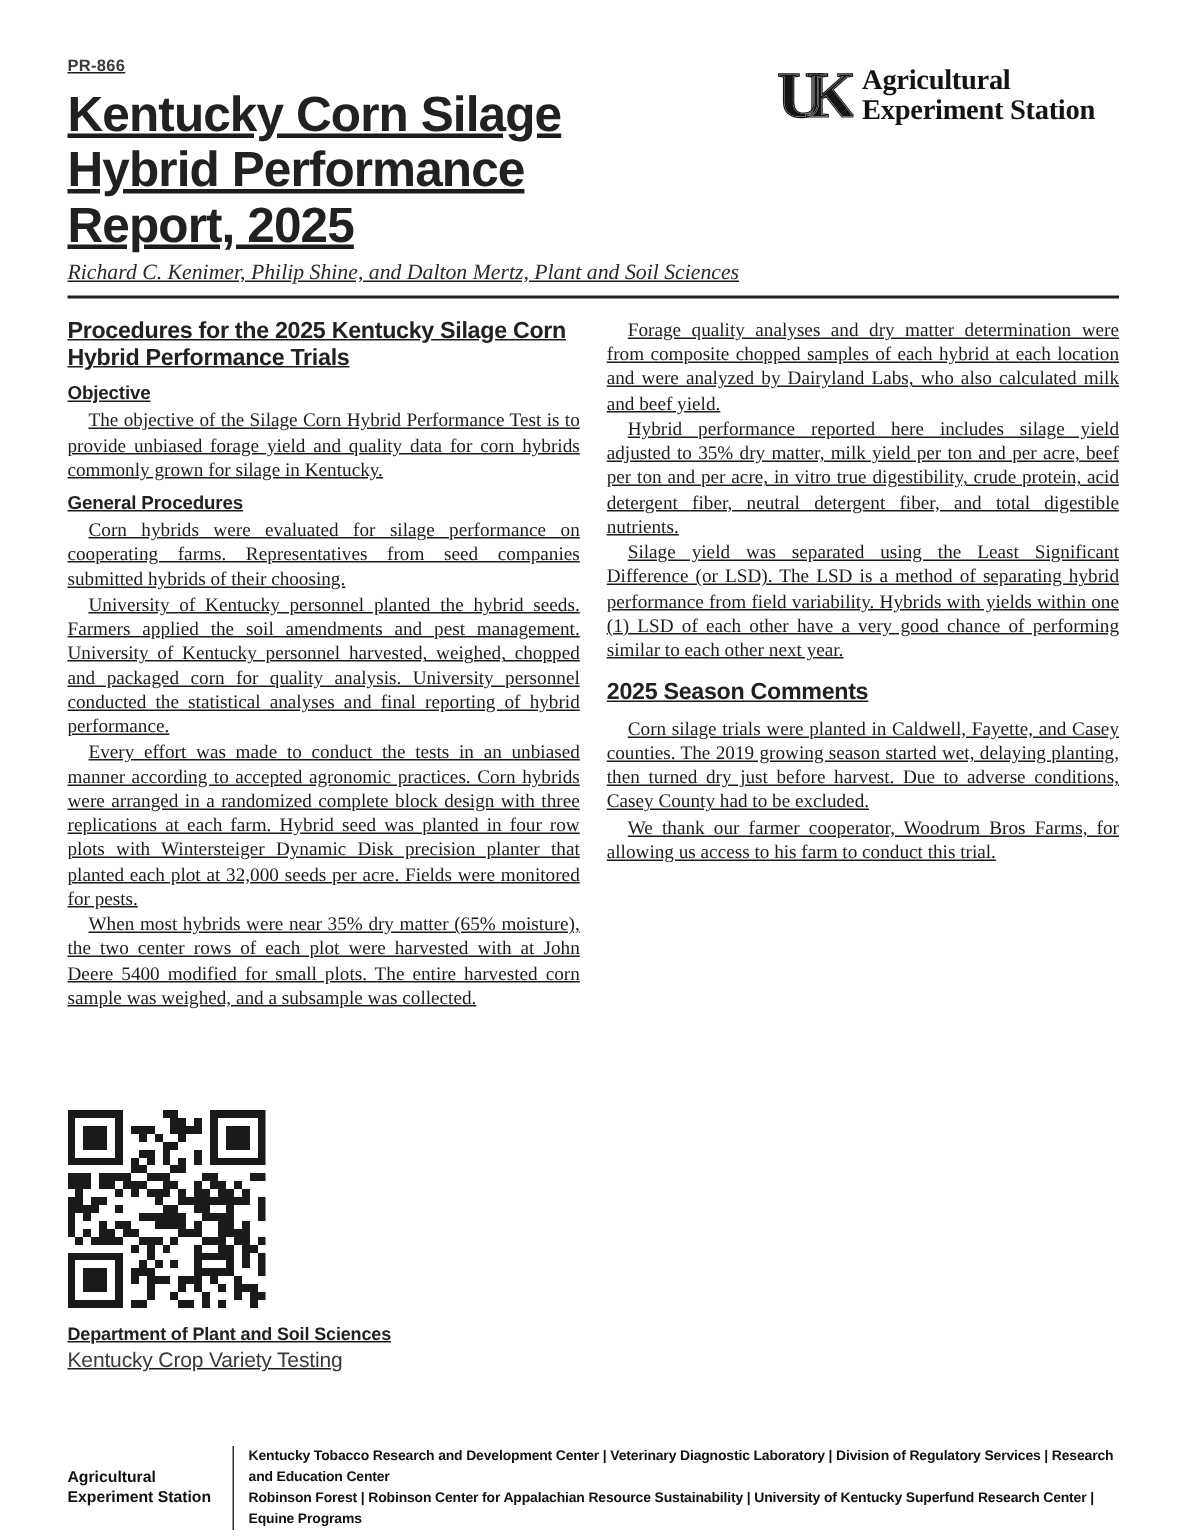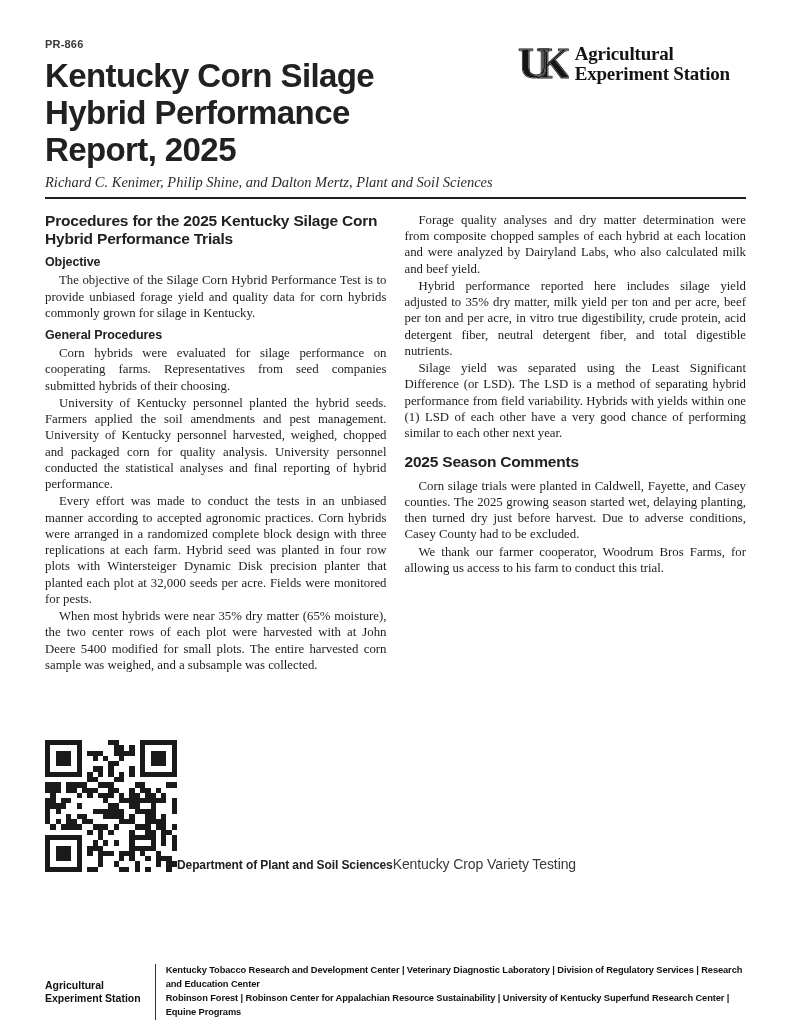--- a/index.html
+++ b/index.html
@@ -5,20 +5,21 @@
   * { margin: 0; padding: 0; box-sizing: border-box; }
   html, body { background: #ffffff; }
   body { font-family: "Liberation Serif", serif; color: #1e1c1d; }
   .page {
     position: relative;
     width: 791px; height: 1024px;
     margin: 0 auto;
     background: #ffffff;
     padding: 38px 45px 0 45px;
     overflow: hidden;
+    text-decoration: underline;
   }
 
   
   .report-number {
     font-family: "Liberation Sans", sans-serif;
     font-size: 11px; font-weight: 700; color: #3a3a3a;
     letter-spacing: 0.2px;
   }
   .masthead { position: relative; }
   .logo-block {
@@ -67,21 +68,21 @@
     font-size: 12.8px; line-height: 1.27;
     text-align: justify; text-indent: 14px;
     color: #1e1c1d;
     margin-bottom: 1px;
   }
   .season-heading { margin-top: 12px; }
 
   
   .qr-wrap {
     margin-top: 66px;
-    display: flex; flex-direction: row; align-items: flex-end;
+    display: flex; flex-direction: column; align-items: flex-start;
   }
   .qr-code { width: 132px; height: 132px; }
   .qr-code svg { width: 100%; height: 100%; fill: #1a1a1a; shape-rendering: crispEdges; }
   .qr-caption-bold {
     font-family: "Liberation Sans", sans-serif;
     font-weight: 700; font-size: 12px; color: #232022;
     margin-top: 10px; letter-spacing: -0.1px;
   }
   .qr-caption-sub {
     font-family: "Liberation Sans", sans-serif;
@@ -147,21 +148,21 @@
       <p>University of Kentucky personnel planted the hybrid seeds. Farmers applied the soil amendments and pest management. University of Kentucky personnel harvested, weighed, chopped and packaged corn for quality analysis. University personnel conducted the statistical analyses and final reporting of hybrid performance.</p>
       <p>Every effort was made to conduct the tests in an unbiased manner according to accepted agronomic practices. Corn hybrids were arranged in a randomized complete block design with three replications at each farm. Hybrid seed was planted in four row plots with Wintersteiger Dynamic Disk precision planter that planted each plot at 32,000 seeds per acre. Fields were monitored for pests.</p>
       <p>When most hybrids were near 35% dry matter (65% moisture), the two center rows of each plot were harvested with at John Deere 5400 modified for small plots. The entire harvested corn sample was weighed, and a subsample was collected.</p>
     </div>
 
     <div class="col">
       <p>Forage quality analyses and dry matter determination were from composite chopped samples of each hybrid at each location and were analyzed by Dairyland Labs, who also calculated milk and beef yield.</p>
       <p>Hybrid performance reported here includes silage yield adjusted to 35% dry matter, milk yield per ton and per acre, beef per ton and per acre, in vitro true digestibility, crude protein, acid detergent fiber, neutral detergent fiber, and total digestible nutrients.</p>
       <p>Silage yield was separated using the Least Significant Difference (or LSD). The LSD is a method of separating hybrid performance from field variability. Hybrids with yields within one (1) LSD of each other have a very good chance of performing similar to each other next year.</p>
       <h2 class="season-heading">2025 Season Comments</h2>
-      <p>Corn silage trials were planted in Caldwell, Fayette, and Casey counties. The 2025 growing season started wet, delaying planting, then turned dry just before harvest. Due to adverse conditions, Casey County had to be excluded.</p>
+      <p>Corn silage trials were planted in Caldwell, Fayette, and Casey counties. The 2019 growing season started wet, delaying planting, then turned dry just before harvest. Due to adverse conditions, Casey County had to be excluded.</p>
       <p>We thank our farmer cooperator, Woodrum Bros Farms, for allowing us access to his farm to conduct this trial.</p>
     </div>
 
   </div>
 
   <div class="qr-wrap">
     <div class="qr-code">
       <svg viewBox="0 0 25 25" aria-hidden="true">
           <rect x="0" y="0" width="1" height="1"></rect>
           <rect x="1" y="0" width="1" height="1"></rect>

